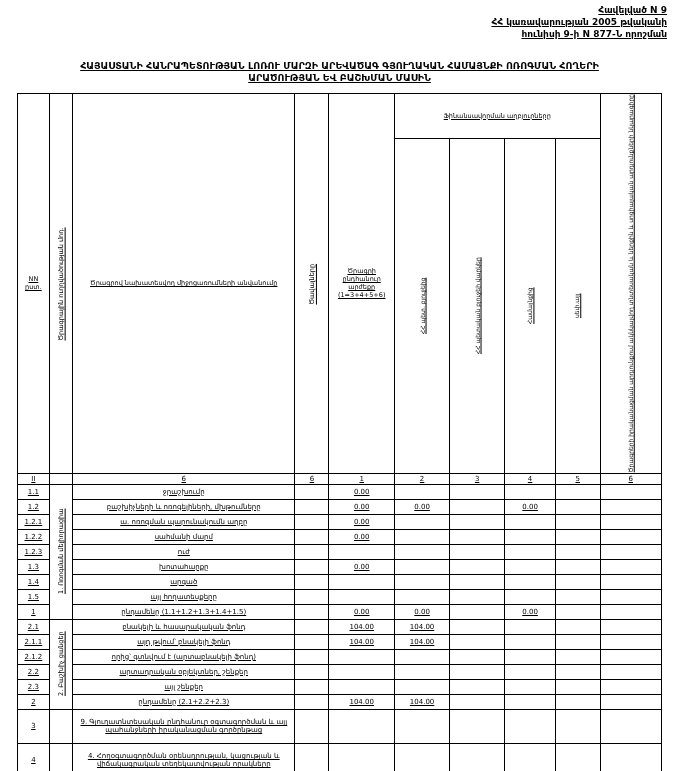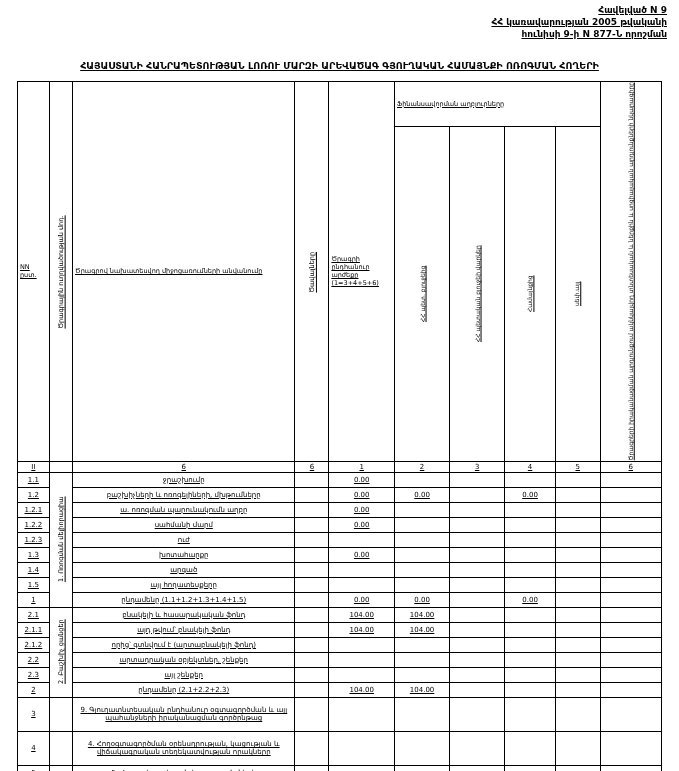--- a/index.html
+++ b/index.html
@@ -51,38 +51,39 @@
     line-height:8px;
   }
   .vert-wide{
     writing-mode:vertical-rl;
     transform:rotate(180deg);
     text-align:center;
     font-size:6px;
     line-height:7px;
     padding:2px 0;
   }
-  .hdrcell{font-size:6.5px;line-height:8px;text-align:left;}
+  .hdrcell{font-size:6.5px;line-height:8px;text-align:center;}
 
   .rowh{height:15px;}
   .tall{height:34px;}
 </style>
 </head>
 <body>
 
 <div class="page">
 
   <div class="hdr">
     <div>Հավելված N 9</div>
     <div>ՀՀ կառավարության 2005 թվականի</div>
     <div>հունիսի 9-ի N 877-Ն որոշման</div>
   </div>
 
   <div class="title">
     <div>ՀԱՅԱՍՏԱՆԻ ՀԱՆՐԱՊԵՏՈՒԹՅԱՆ ԼՈՌՈՒ ՄԱՐԶԻ ԱՐԵՎԱԾԱԳ ԳՅՈՒՂԱԿԱՆ ՀԱՄԱՅՆՔԻ ՈՌՈԳՄԱՆ ՀՈՂԵՐԻ</div>
+    <div>ԱՐԱԾՈՒԹՅԱՆ ԵՎ ԲԱՇԽՄԱՆ ՄԱՍԻՆ</div>
   </div>
 
   <table class="main">
     <colgroup>
       <col style="width:30px">
       <col style="width:22px">
       <col style="width:210px">
       <col style="width:32px">
       <col style="width:62px">
       <col style="width:52px">

